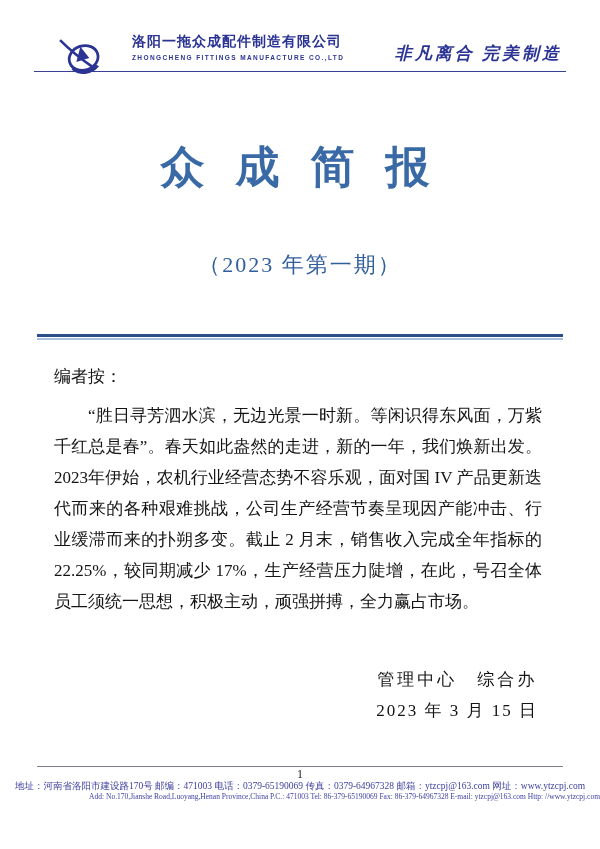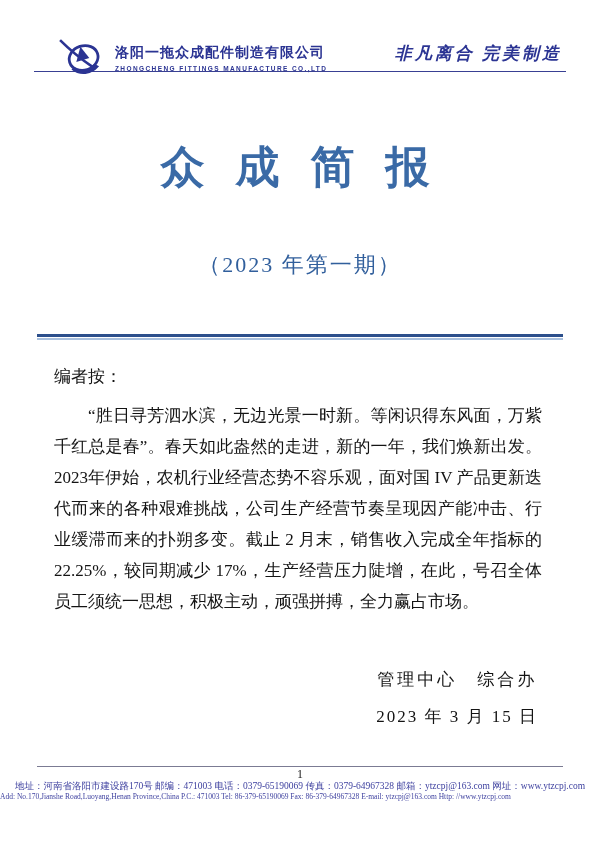--- a/index.html
+++ b/index.html
@@ -18,22 +18,21 @@
   
   .header-rule {
     position: absolute;
     top: 71px; left: 34px; right: 34px;
     border-top: 1.5px solid #394093;
   }
   .brand {
     position: absolute;
     left: 56px; top: 33px;
     display: flex;
-    align-items: center;
-    gap: 7px;
+    gap: 24px;
     z-index: 2;
   }
   .emblem { display: block; }
   .company-zh {
     font-family: "Liberation Sans", "DejaVu Sans", sans-serif;
     font-size: 14px;
     font-weight: 700;
     letter-spacing: 1px;
     color: #2b3493;
     white-space: nowrap;
@@ -93,21 +92,21 @@
   .editor-label { text-align: left; }
   .main-para { text-align: justify; text-indent: 2em; margin-top: 8px; }
 
   
   .signature {
     position: absolute;
     top: 664px; right: 62px;
     text-align: center;
   }
   .sig-dept { font-size: 17px; letter-spacing: 3px; line-height: 31px; }
-  .sig-date { font-size: 17px; letter-spacing: 2px; line-height: 31px; margin-top: 6px; }
+  .sig-date { font-size: 17px; letter-spacing: 2px; line-height: 31px; }
 
   
   .footer-rule {
     position: absolute;
     top: 766px; left: 37px; right: 37px;
     border-top: 1px solid #7b7b93;
   }
   .page-num {
     position: absolute;
     top: 767px; left: 0; right: 0;
@@ -119,21 +118,21 @@
     position: absolute;
     top: 780px; left: 0; right: 0;
     text-align: center;
     font-size: 9.5px;
     color: #3c3f9e;
     white-space: nowrap;
   }
   .addr-en {
     position: absolute;
     top: 792px; left: 0; right: 0;
-    text-align: left;
+    text-align: right;
     font-size: 7.5px;
     color: #3c3f9e;
     white-space: nowrap;
   }
 </style>
 </head>
 <body>
 
 <div class="page">
 

